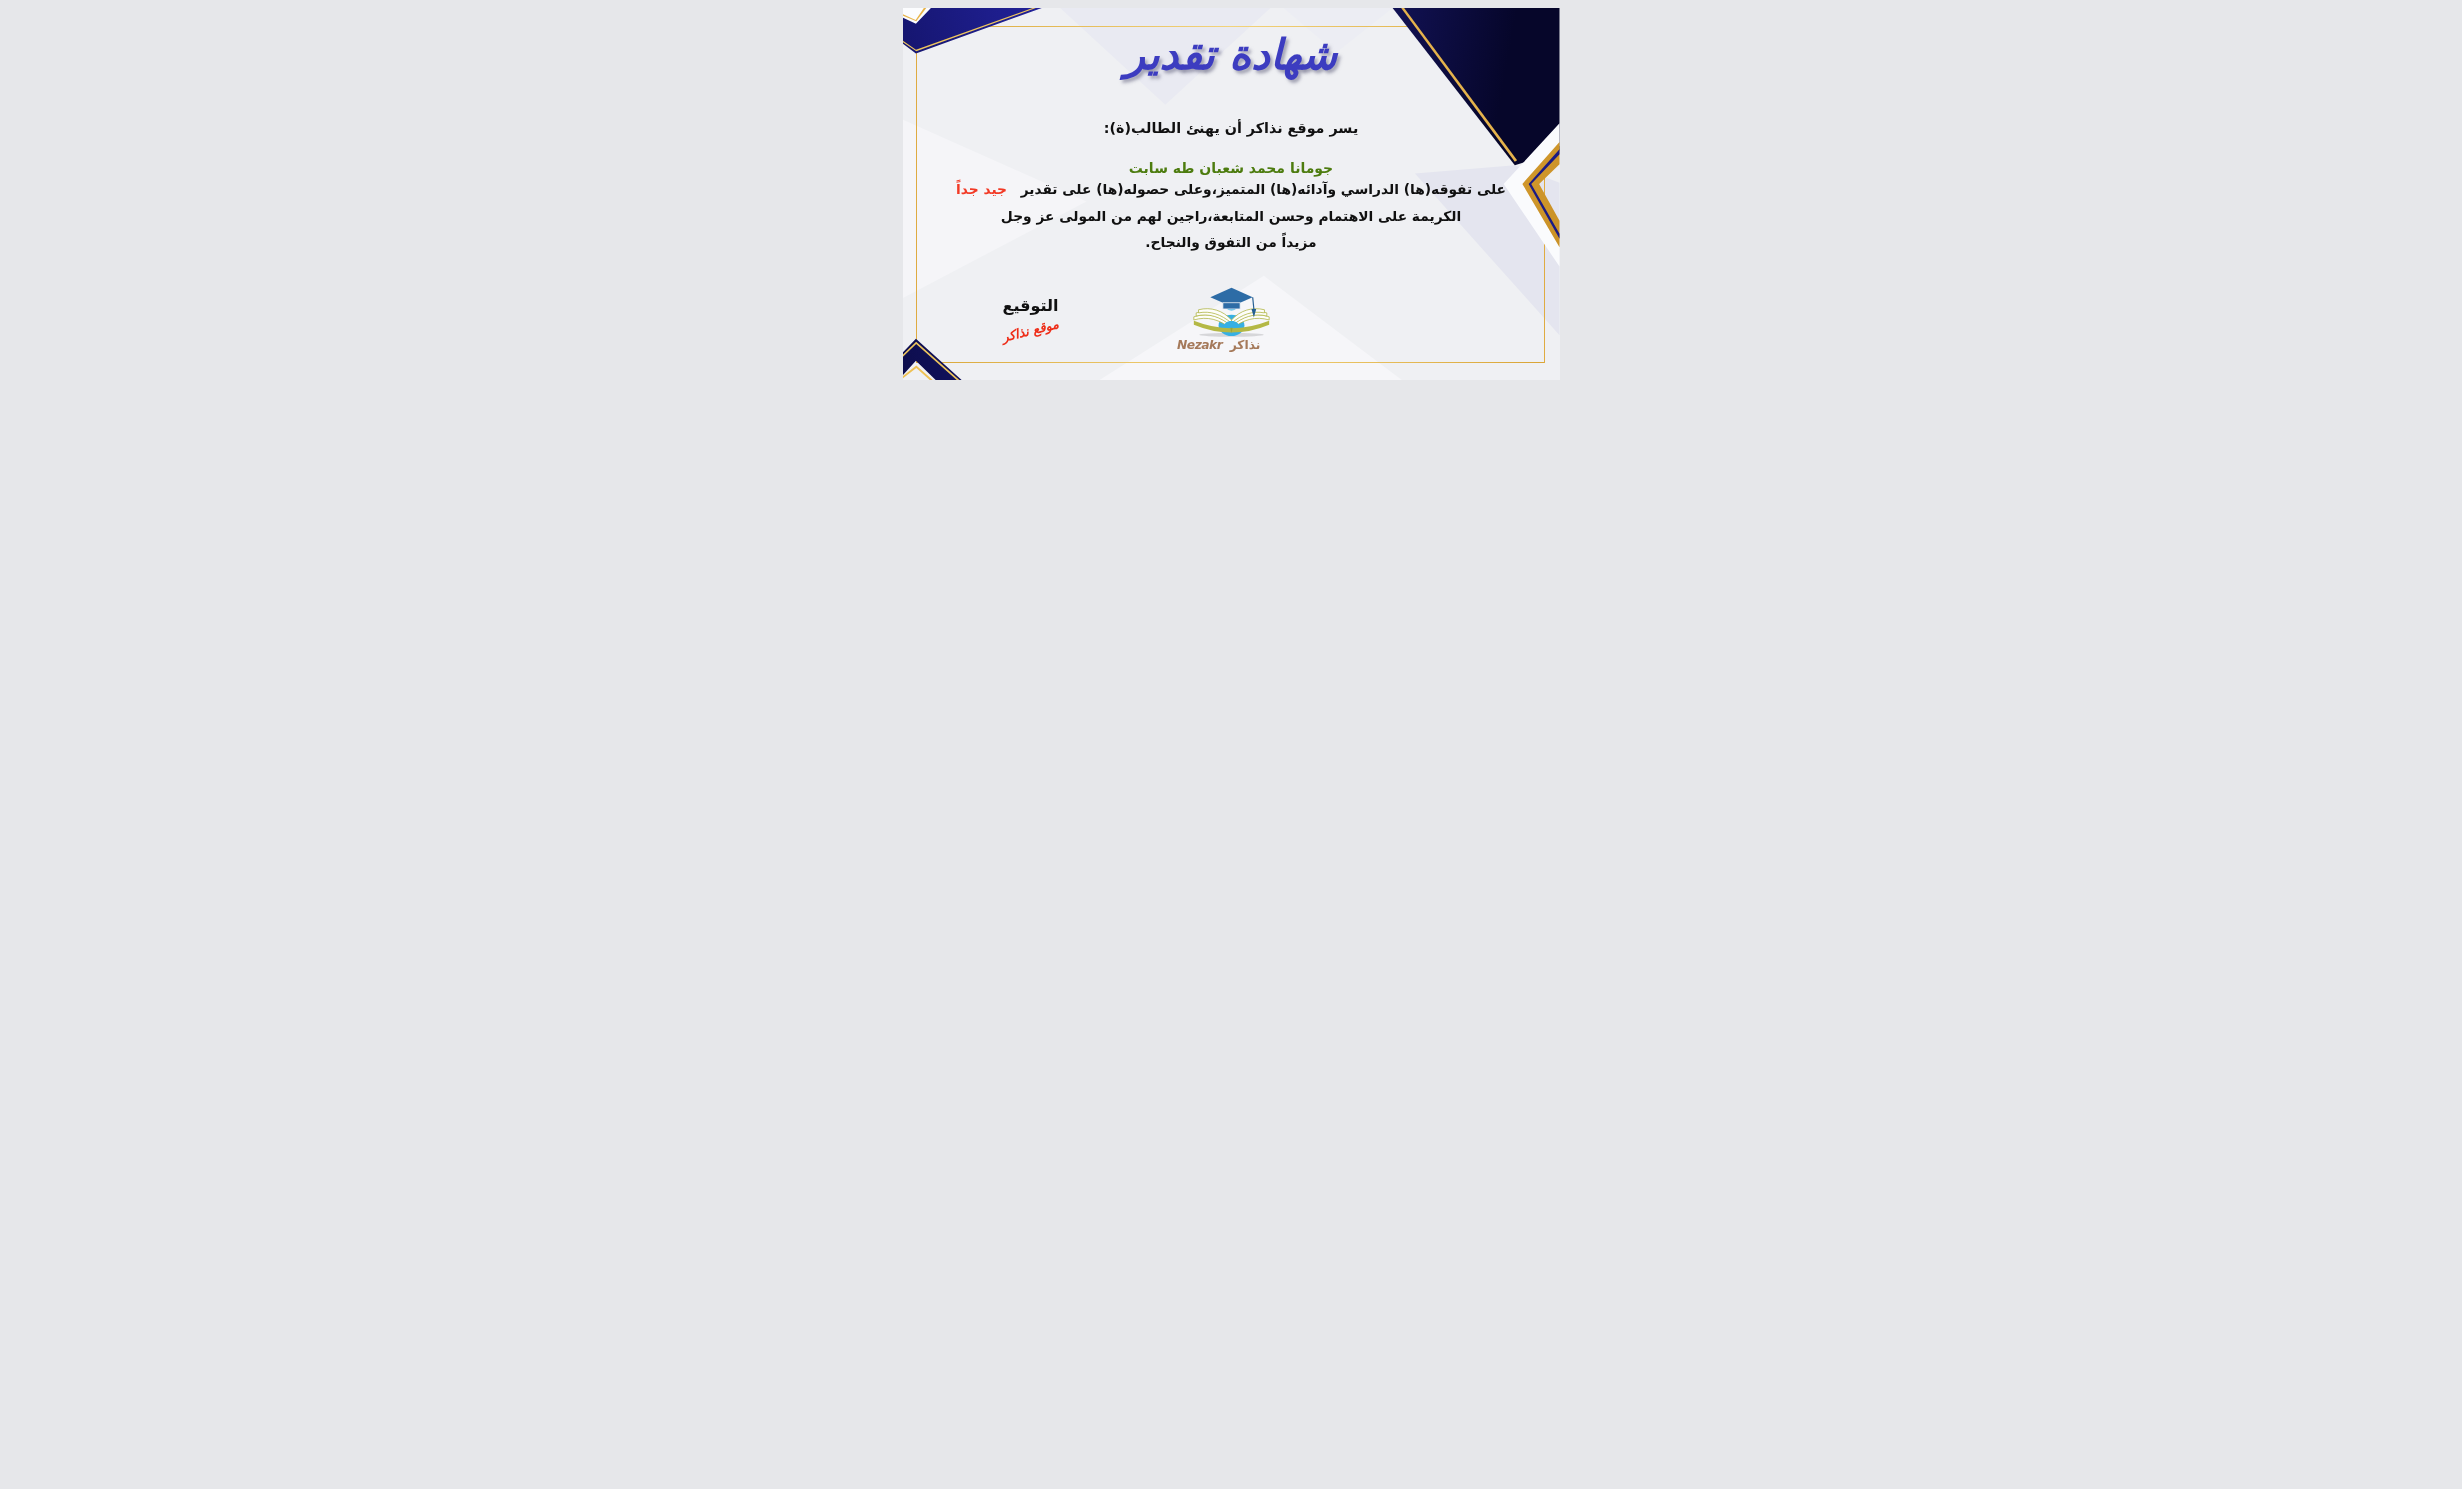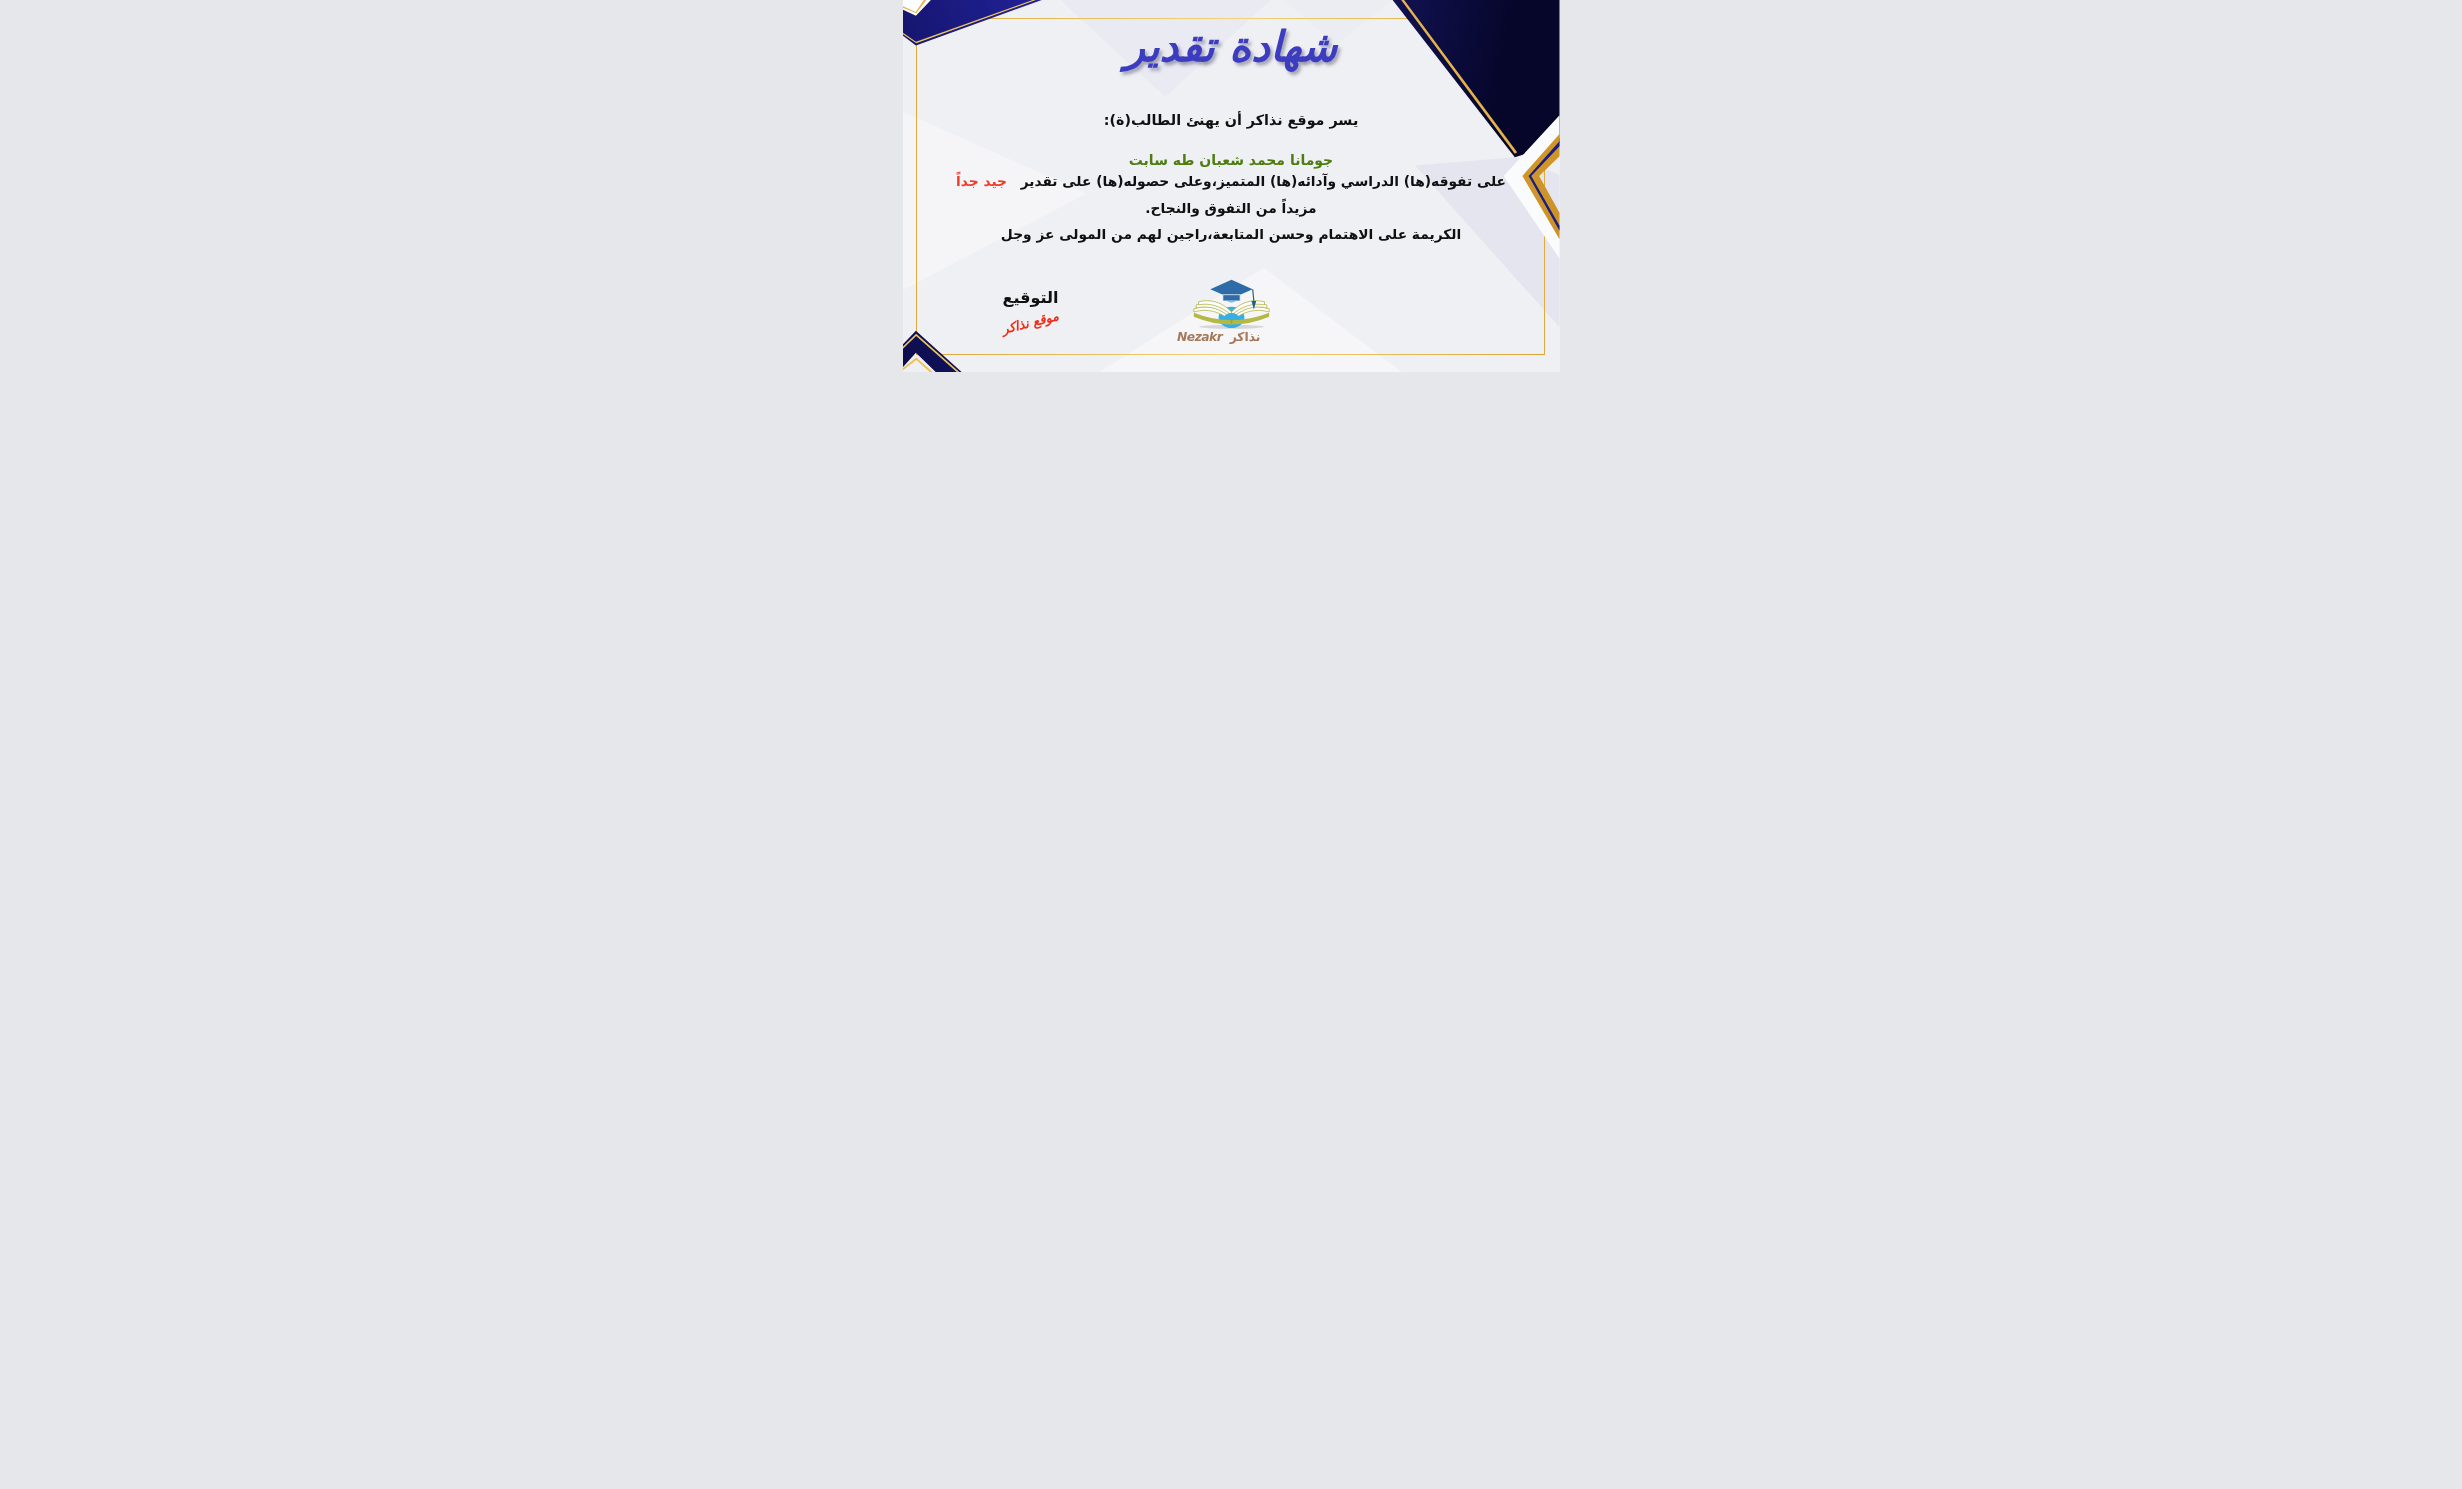--- a/index.html
+++ b/index.html
@@ -1,16 +1,16 @@
 <!DOCTYPE html>
 <html lang="ar" style="font-size:7.9px"><head>
 <meta charset="utf-8">
 <style>
   html,body{margin:0;padding:0;background:#e6e7ea;font-family:"DejaVu Sans",sans-serif;}
-  .stage{position:relative;width:657px;height:372px;margin:0 auto;background:#eff0f3;overflow:hidden;}
+  .stage{position:relative;width:657px;height:372px;margin:8px auto;background:#eff0f3;overflow:hidden;}
 
   
   .bg-poly{position:absolute;inset:0;pointer-events:none;}
   .bg1{background:#e9eaf2;clip-path:polygon(24% 0,56% 0,40% 26%);}
   .bg2{background:#f5f5f8;clip-path:polygon(0 30%,28% 52%,0 78%);}
   .bg3{background:#e4e5ef;clip-path:polygon(78% 44.5%,93.2% 42.3%,100% 47%,100% 88%);}
   .bg4{background:#ecedf3;clip-path:polygon(58% 0,74.6% 0,66% 12%);}
   .bg5{background:#f6f6f9;clip-path:polygon(30% 100%,55% 72%,76% 100%);}
 
   
@@ -100,22 +100,22 @@
 
   <div class="txt title">شهادة تقدير</div>
   <div class="txt intro">يسر موقع نذاكر أن يهنئ الطالب(ة):</div>
   <div class="txt name">جومانا محمد شعبان طه سابت</div>
 
   <div class="txt body-block">
     <div>
       <span>على تفوقه(ها) الدراسي وآدائه(ها) المتميز،وعلى حصوله(ها) على تقدير</span>
       <span class="hl-end">جيد جداً</span>
     </div>
+    <div>الكريمة على الاهتمام وحسن المتابعة،راجين لهم من المولى عز وجل</div>
     <div>مزيداً من التفوق والنجاح.</div>
-    <div>الكريمة على الاهتمام وحسن المتابعة،راجين لهم من المولى عز وجل</div>
   </div>
 
   <div class="txt sig-label">التوقيع</div>
   <div class="txt sig-script">موقع نذاكر</div>
 
   <div class="logo">
     <svg width="89" height="51" viewBox="0 0 220 130">
       <ellipse cx="110" cy="122" rx="82" ry="5" fill="rgba(120,120,125,.25)"></ellipse>
 
       <ellipse cx="110" cy="98" rx="33" ry="27" fill="#36b0e4"></ellipse>

